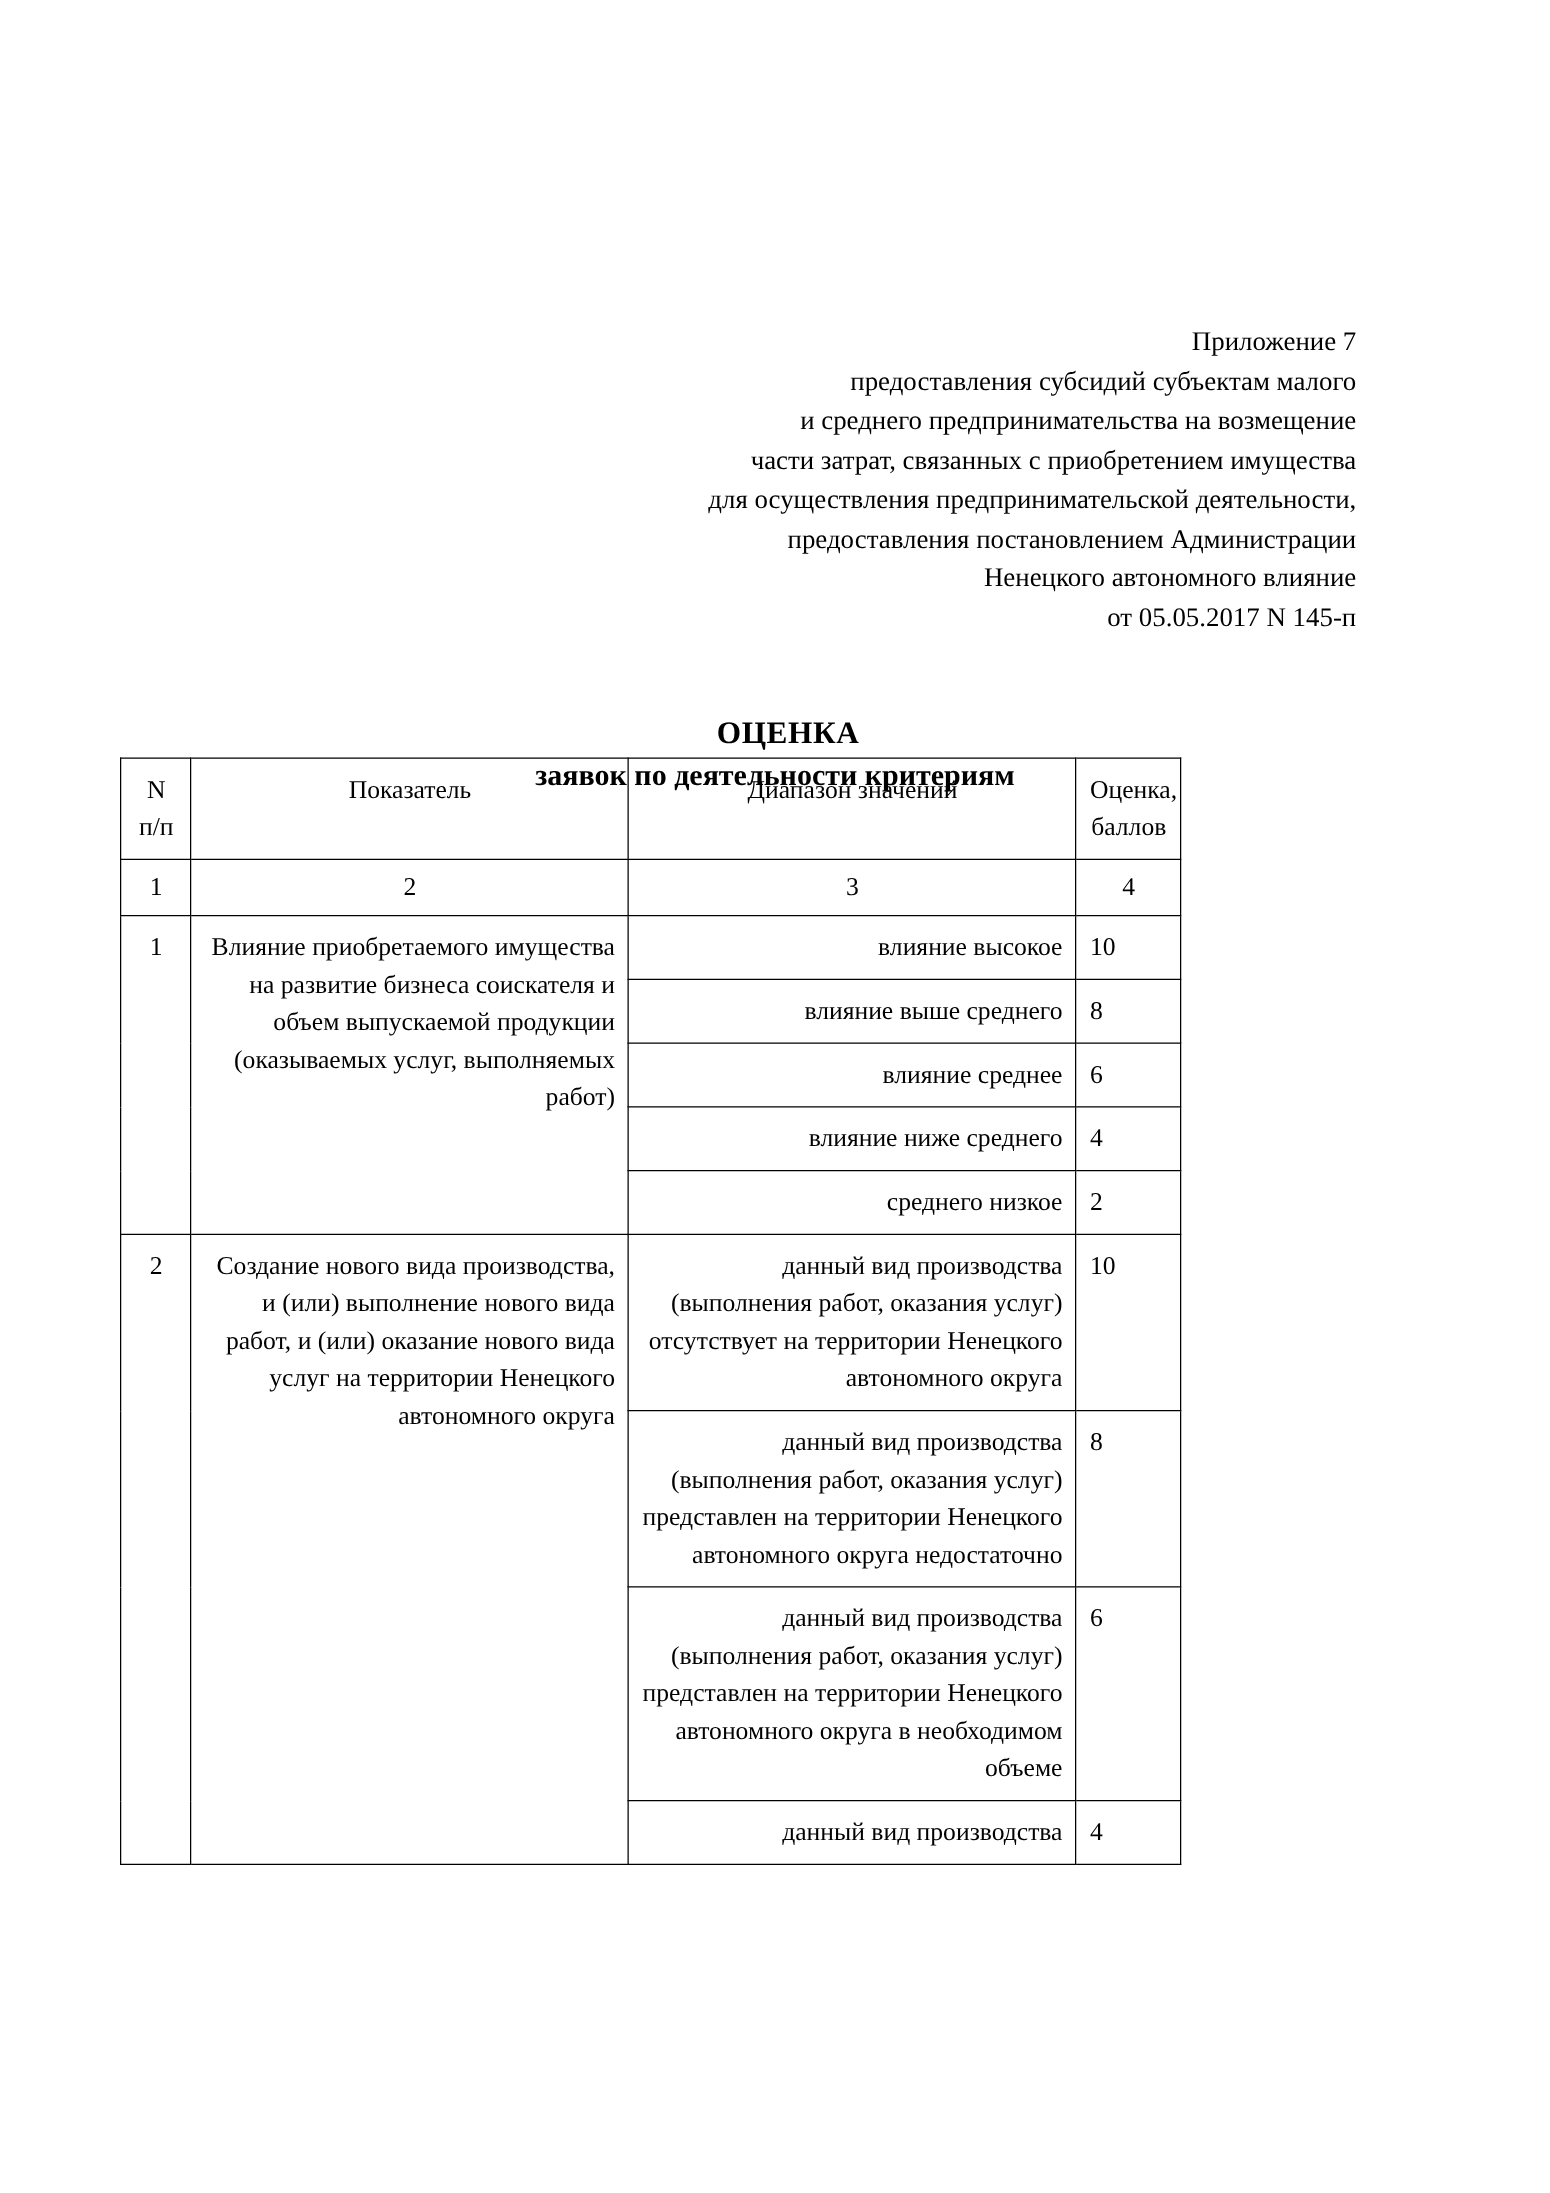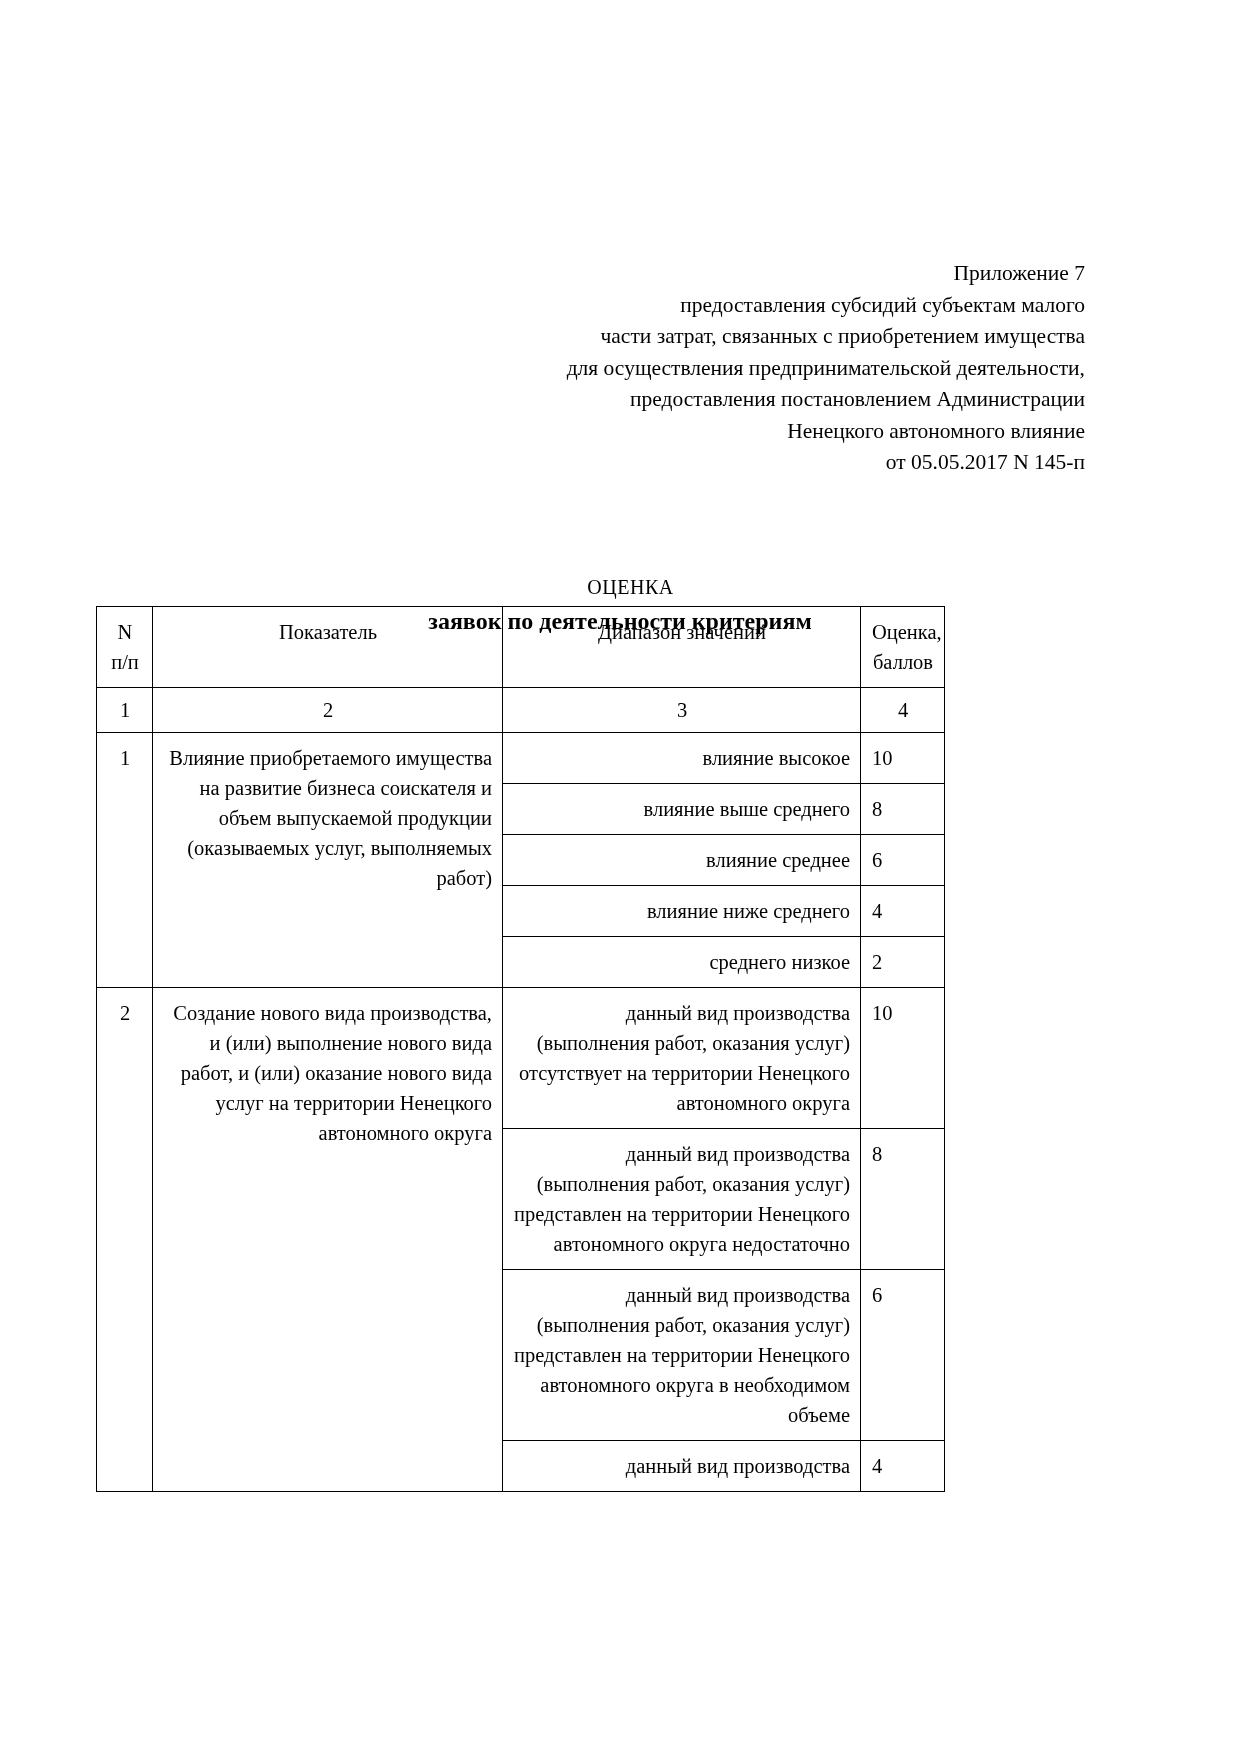--- a/index.html
+++ b/index.html
@@ -39,22 +39,22 @@
 
   
   .doc-title {
     position: absolute;
     top: 570px;
     left: 0;
     width: 1240px;
     text-align: center;
   }
   .doc-title .t1 {
-    font-size: 20px;
-    font-weight: normal;
+    font-size: 25px;
+    font-weight: bold;
     letter-spacing: 0.5px;
     line-height: 34px;
     margin-left: 21px;
   }
   .doc-title .t2 {
     font-size: 24px;
     font-weight: bold;
     line-height: 34px;
   }
 
@@ -98,20 +98,21 @@
   }
 </style>
 </head>
 <body>
 
 <div class="page">
 
   <div class="approval-block">
     <div class="approval-line">Приложение 7</div>
     <div class="approval-line">предоставления субсидий субъектам малого</div>
+    <div class="approval-line">и среднего предпринимательства на возмещение</div>
     <div class="approval-line">части затрат, связанных с приобретением имущества</div>
     <div class="approval-line">для осуществления предпринимательской деятельности,</div>
     <div class="approval-line">предоставления постановлением Администрации</div>
     <div class="approval-line">Ненецкого автономного влияние</div>
     <div class="approval-line">от 05.05.2017 N 145-п</div>
   </div>
 
   <div class="doc-title">
     <div class="t1">ОЦЕНКА</div>
     <div class="t2">заявок по деятельности критериям</div>

